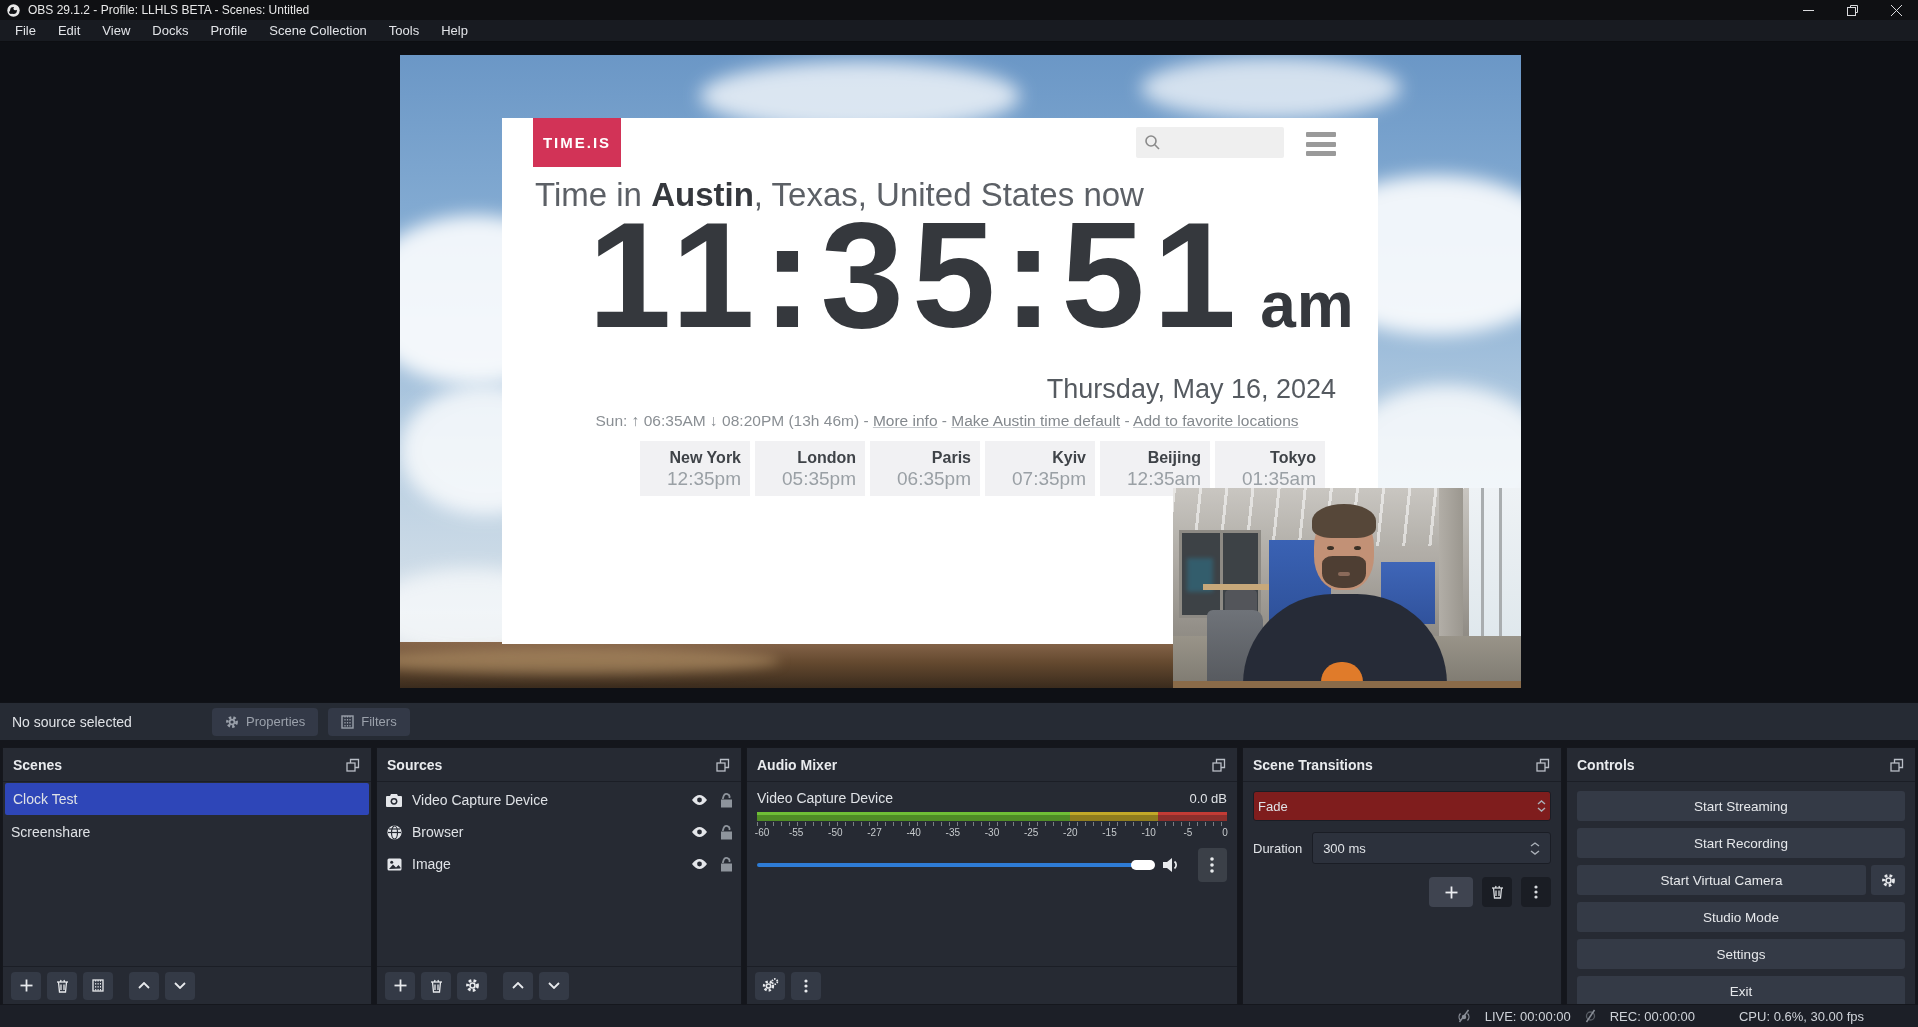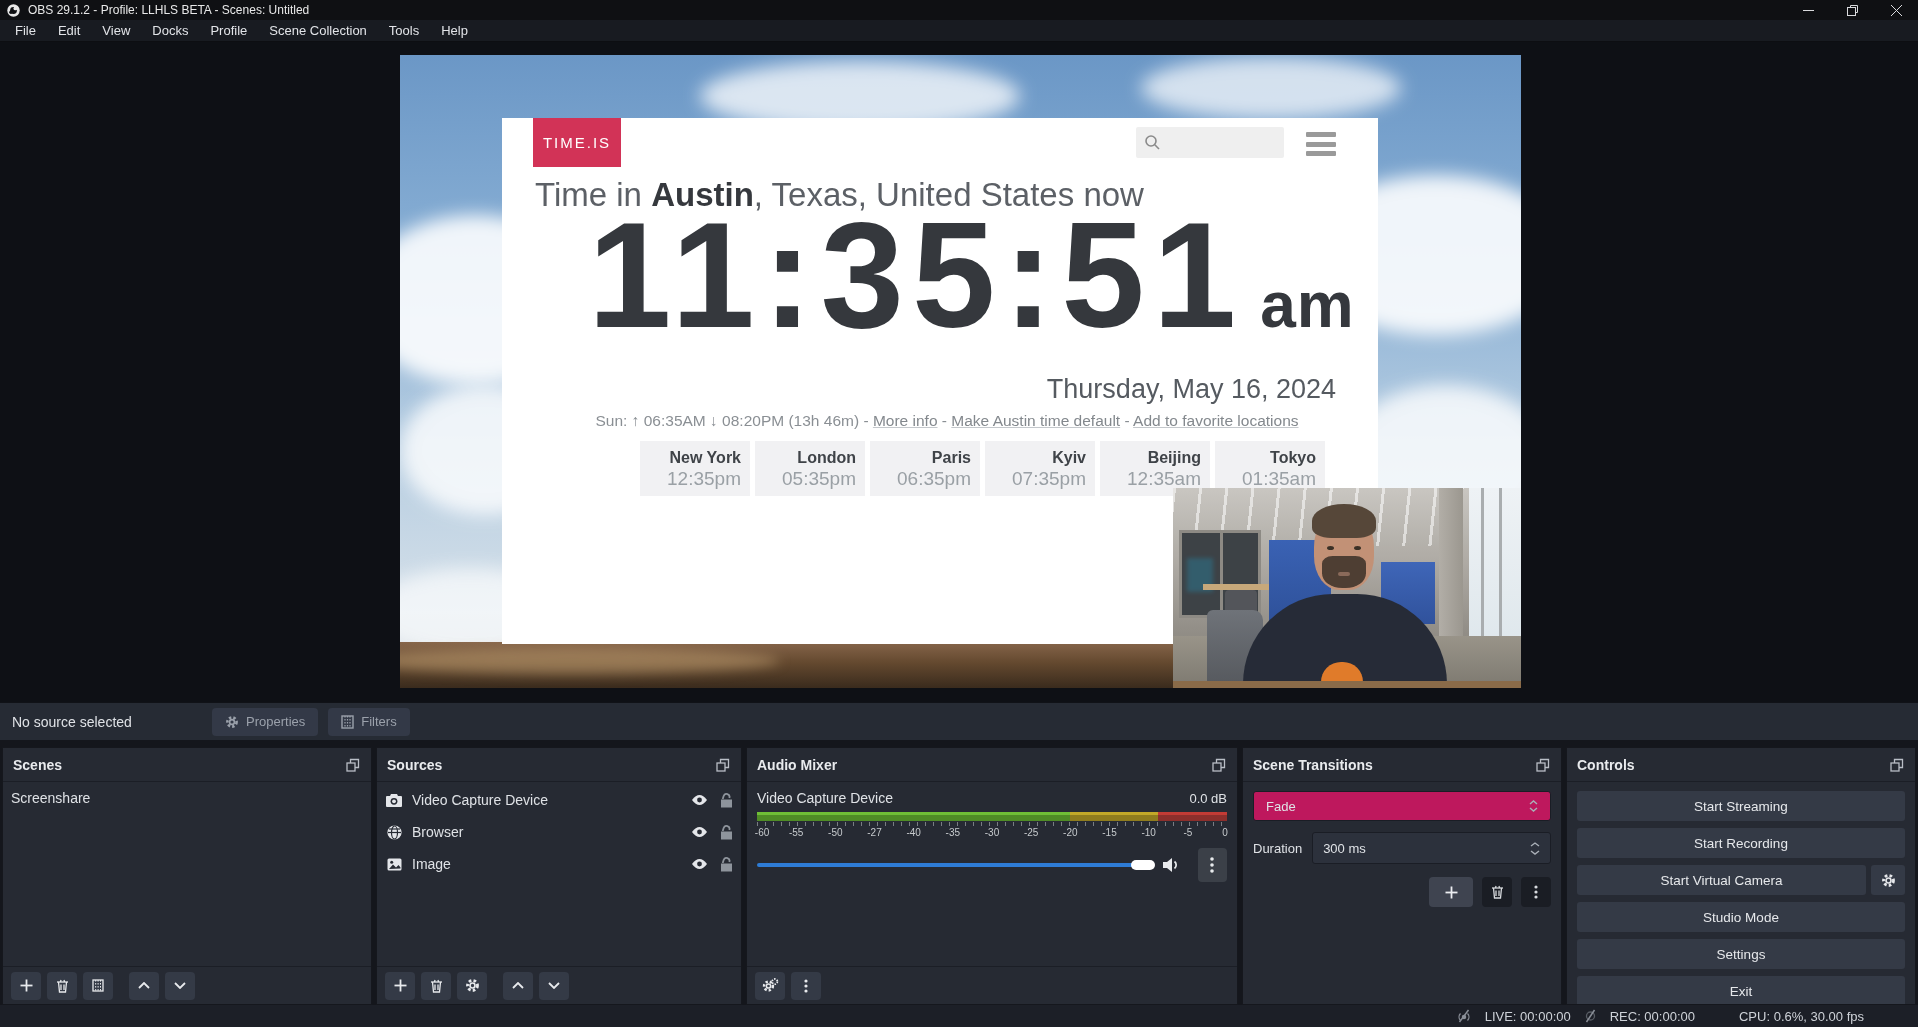--- a/index.html
+++ b/index.html
@@ -24,21 +24,21 @@
 
   
   .preview{position:absolute;left:0;top:42px;width:100%;height:660px;background:#0e1015;}
   .canvas{position:absolute;left:400px;top:13px;width:1121px;height:633px;overflow:hidden;background:linear-gradient(180deg,#6b97c6 0%,#87aed4 30%,#b6cde1 62%,#d5e0e9 88%,#cfd6da 100%);}
   .cloud{position:absolute;background:rgba(255,255,255,.88);border-radius:50%;filter:blur(9px);}
   .desert{position:absolute;left:0;bottom:0;width:100%;height:46px;background:linear-gradient(180deg,#86654a 0%,#64492f 45%,#3a2b1d 100%);}
   .dune{position:absolute;left:-40px;bottom:14px;width:420px;height:26px;background:rgba(199,166,120,.5);border-radius:50%;filter:blur(6px);}
 
   
   .page{position:absolute;left:102px;top:63px;width:876px;height:526px;background:#ffffff;color:#42464c;}
-  .ti-logo{position:absolute;left:31px;top:0;width:88px;height:49px;background:var(--tred);color:#fff;font-size:15px;font-weight:normal;letter-spacing:2px;display:flex;align-items:center;justify-content:center;}
+  .ti-logo{position:absolute;left:31px;top:0;width:88px;height:49px;background:var(--tred);color:#fff;font-size:15px;font-weight:bold;letter-spacing:2px;display:flex;align-items:center;justify-content:center;}
   .ti-search{position:absolute;left:634px;top:9px;width:148px;height:31px;background:#efefef;border-radius:2px;display:flex;align-items:center;padding-left:8px;}
   .ti-burger{position:absolute;left:804px;top:14px;width:30px;height:24px;display:flex;flex-direction:column;justify-content:space-between;}
   .ti-burger i{display:block;height:5px;background:#9a9a9a;border-radius:1px;}
   .ti-heading{position:absolute;left:33px;top:58px;font-size:33px;color:#5c6066;white-space:nowrap;}
   .ti-heading b{color:#35383d;}
   .ti-clock{position:absolute;left:86px;top:98px;display:flex;align-items:baseline;color:#35383d;font-weight:bold;}
   .ti-clock .digits{font-size:150px;line-height:118px;letter-spacing:8px;}
   .ti-clock .ampm{font-size:64px;margin-left:16px;letter-spacing:1px;}
   .ti-date{position:absolute;right:42px;top:256px;font-size:27px;color:#555a60;}
   .ti-sun{position:absolute;left:0;top:294px;width:100%;text-align:center;font-size:15.5px;color:#8a8f94;padding-left:14px;white-space:nowrap;}
@@ -109,21 +109,21 @@
   .tickmarks{margin:1px 10px 0 10px;height:4px;background:repeating-linear-gradient(to right,rgba(220,224,228,.45) 0 1px,transparent 1px 8px);}
   .ticklabels{position:relative;margin:1px 10px 0 10px;height:12px;}
   .ticklabels span{position:absolute;transform:translateX(-50%);font-size:10px;color:#c6cacd;top:0;}
   .mix-sliderrow{display:flex;align-items:center;margin:9px 10px 0 10px;gap:10px;}
   .vol-track{position:relative;width:408px;height:4px;border-radius:2px;background:var(--slider);}
   .vol-handle{position:absolute;right:-2px;top:-3px;width:24px;height:10px;background:#fff;border-radius:5px;}
   .dots-btn{width:30px;height:34px;background:#3b4048;border-radius:4px;display:flex;align-items:center;justify-content:center;color:#e8eaed;margin-left:6px;}
 
   
   .trans-body{padding:9px 10px;display:flex;flex-direction:column;}
-  .combo{height:30px;background:#be185d;border:1px solid #1a1d25;border-radius:3px;display:flex;align-items:center;padding:0 12px;font-size:13px;color:#dfe2e6;}
+  .combo{height:30px;background:#7f1d1d;border:1px solid #1a1d25;border-radius:3px;display:flex;align-items:center;padding:0 4px;font-size:13px;color:#dfe2e6;}
   .combo .spin{margin-left:auto;display:flex;flex-direction:column;gap:2px;color:#aab0b8;}
   .dur-row{display:flex;align-items:center;margin-top:11px;gap:10px;}
   .dur-label{font-size:13px;color:#dfe2e6;flex:none;}
   .spinbox{flex:1;height:32px;background:#2c313c;border:1px solid #1a1d25;border-radius:3px;display:flex;align-items:center;padding:0 10px;font-size:13px;color:#dfe2e6;}
   .spinbox .spin{margin-left:auto;display:flex;flex-direction:column;gap:3px;color:#aab0b8;}
   .trans-btns{display:flex;justify-content:flex-end;gap:9px;margin-top:13px;}
   .trans-btns .plus{width:44px;height:30px;background:#3f4450;border-radius:4px;display:flex;align-items:center;justify-content:center;color:#eceef1;}
   .trans-btns .dark{width:30px;height:30px;background:#1a1d24;border-radius:4px;display:flex;align-items:center;justify-content:center;color:#d7dade;}
 
   
@@ -312,20 +312,23 @@
       <div class="dock-header">
         <span class="dock-title">Scenes</span>
         <span class="popout">
             <svg width="16" height="16" viewBox="0 0 16 16" fill="none" stroke="currentColor" stroke-width="1.3">
               <rect x="2" y="6" width="8" height="8"></rect>
               <path d="M5.5 6 v-3.5 h8 v8 h-3.5"></path>
             </svg>
           </span>
       </div>
       <div class="dock-body">
+        <div class="list-row selected">
+            <span>Clock Test</span>
+          </div>
         <div class="list-row">
             <span>Screenshare</span>
           </div>
       </div>
       <div class="dock-foot">
         <span class="tbtn">
             <svg width="13" height="13" viewBox="0 0 13 13" stroke="currentColor" stroke-width="1.8">
               <line x1="6.5" y1="0.5" x2="6.5" y2="12.5"></line>
               <line x1="0.5" y1="6.5" x2="12.5" y2="6.5"></line>
             </svg>

